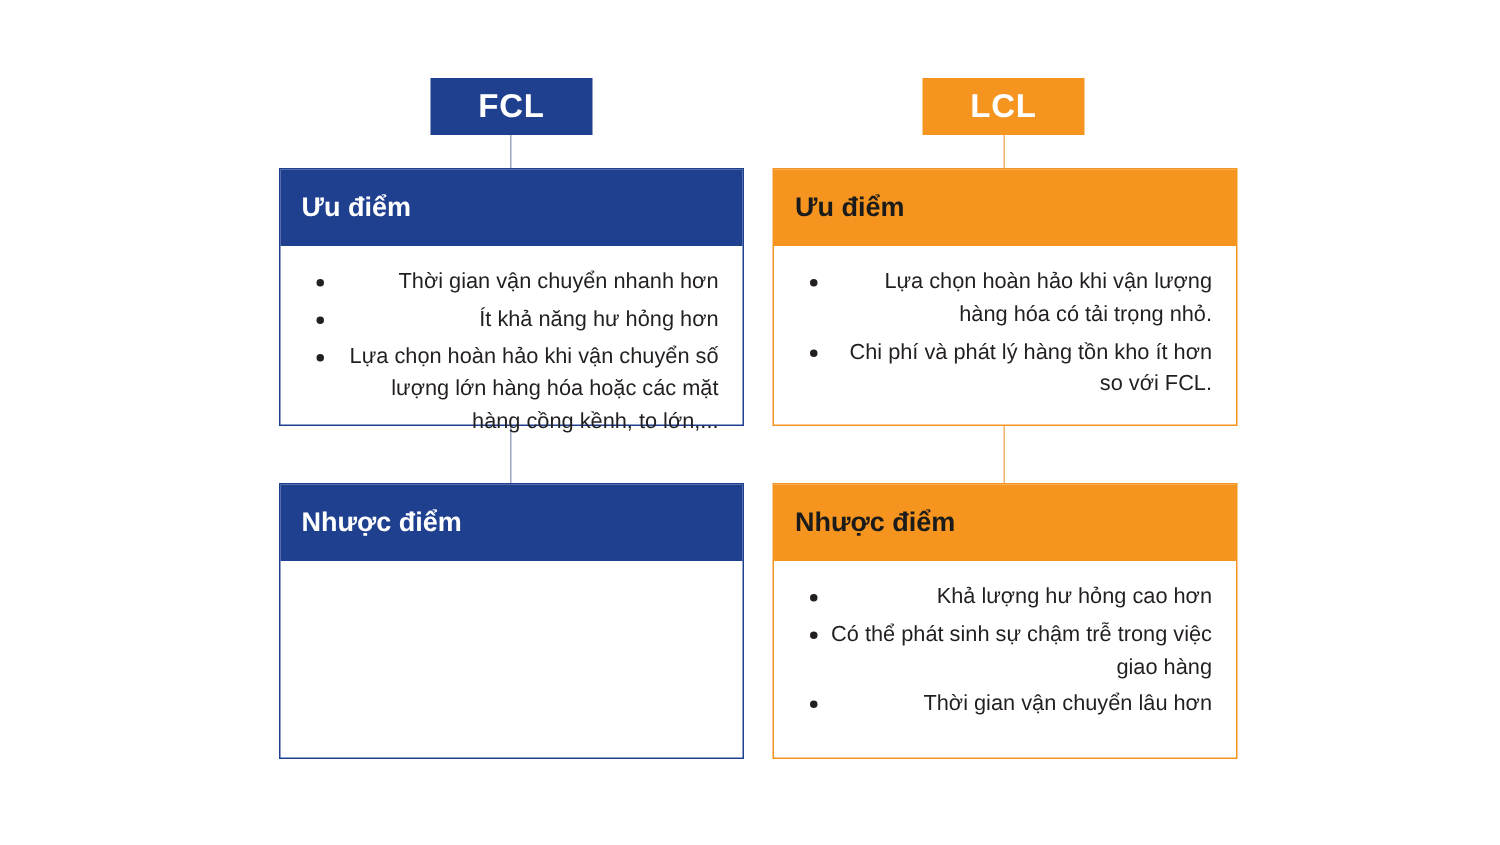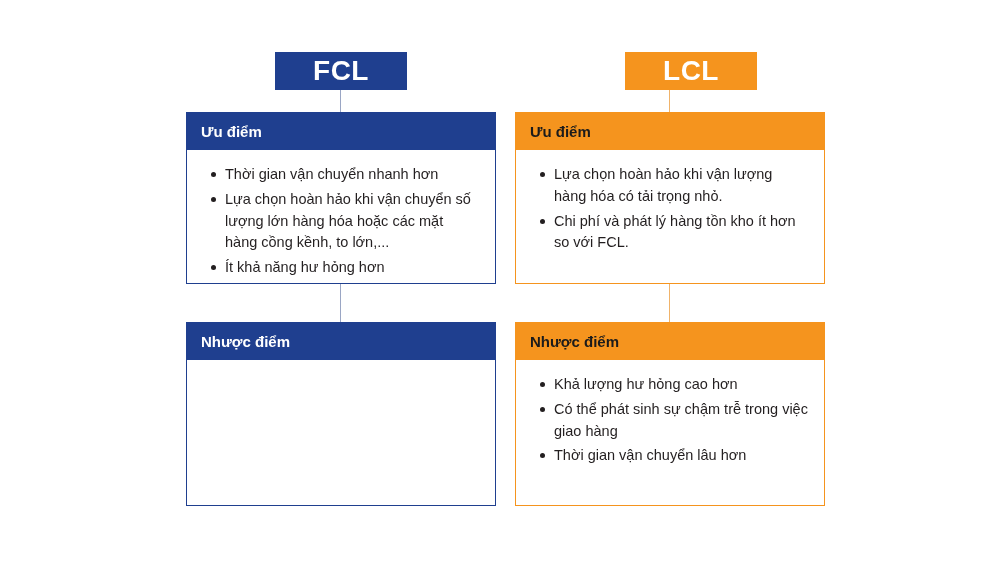--- a/index.html
+++ b/index.html
@@ -20,32 +20,32 @@
     height: 563px;
   }
 
   
   .column {
     position: absolute;
     top: 52px;
     width: 310px;
   }
   .column.fcl { left: 186px; }
-  .column.lcl { left: 536px; }
+  .column.lcl { left: 514px; }
 
   
   .title-chip {
-    width: 132px;
+    width: 108px;
     height: 38px;
     margin: 0 auto;
     display: flex;
     align-items: center;
     justify-content: center;
     color: #ffffff;
-    font-size: 28px;
+    font-size: 22px;
     font-weight: 700;
     letter-spacing: 0.5px;
     box-sizing: border-box;
   }
   .title-chip.fcl-chip { background: #1f3f8f; }
   .title-chip.lcl-chip { background: #f5941e; }
 
   
   .connector {
     position: absolute;
@@ -65,35 +65,36 @@
   .card {
     position: absolute;
     width: 310px;
     box-sizing: border-box;
     background: #ffffff;
   }
   .card.blue { border: 1.5px solid #1f3f8f; }
   .card.orange { border: 1.5px solid #f5941e; }
 
   .card-header {
-    height: 37px;
+    height: 51px;
     display: flex;
     align-items: center;
     padding-left: 14px;
     color: #ffffff;
-    font-size: 15px;
+    font-size: 18px;
     font-weight: 700;
     box-sizing: border-box;
   }
   .card.blue .card-header { background: #1f3f8f; }
   .card.orange .card-header { background: #f5941e; }
   .card.orange .card-header { color: #1b1b1b; }
 
   .card-body {
     padding: 14px 16px 16px 16px;
+    text-align: right;
   }
   .bullet-list {
     margin: 0;
     padding: 0 0 0 22px;
     list-style: none;
   }
   .bullet-list li {
     position: relative;
     font-size: 14.5px;
     line-height: 1.5;
@@ -133,22 +134,22 @@
   <div class="connector conn-top-fcl"></div>
   <div class="connector conn-mid-fcl"></div>
   <div class="connector orange conn-top-lcl"></div>
   <div class="connector orange conn-mid-lcl"></div>
 
   <div class="card blue card-fcl-pros">
     <div class="card-header">Ưu điểm</div>
     <div class="card-body">
       <ul class="bullet-list">
         <li>Thời gian vận chuyển nhanh hơn</li>
+        <li>Ít khả năng hư hỏng hơn</li>
         <li>Lựa chọn hoàn hảo khi vận chuyển số lượng lớn hàng hóa hoặc các mặt hàng cồng kềnh, to lớn,...</li>
-        <li>Ít khả năng hư hỏng hơn</li>
       </ul>
     </div>
   </div>
 
   <div class="card blue card-fcl-cons">
     <div class="card-header">Nhược điểm</div>
   </div>
 
   <div class="card orange card-lcl-pros">
     <div class="card-header">Ưu điểm</div>

